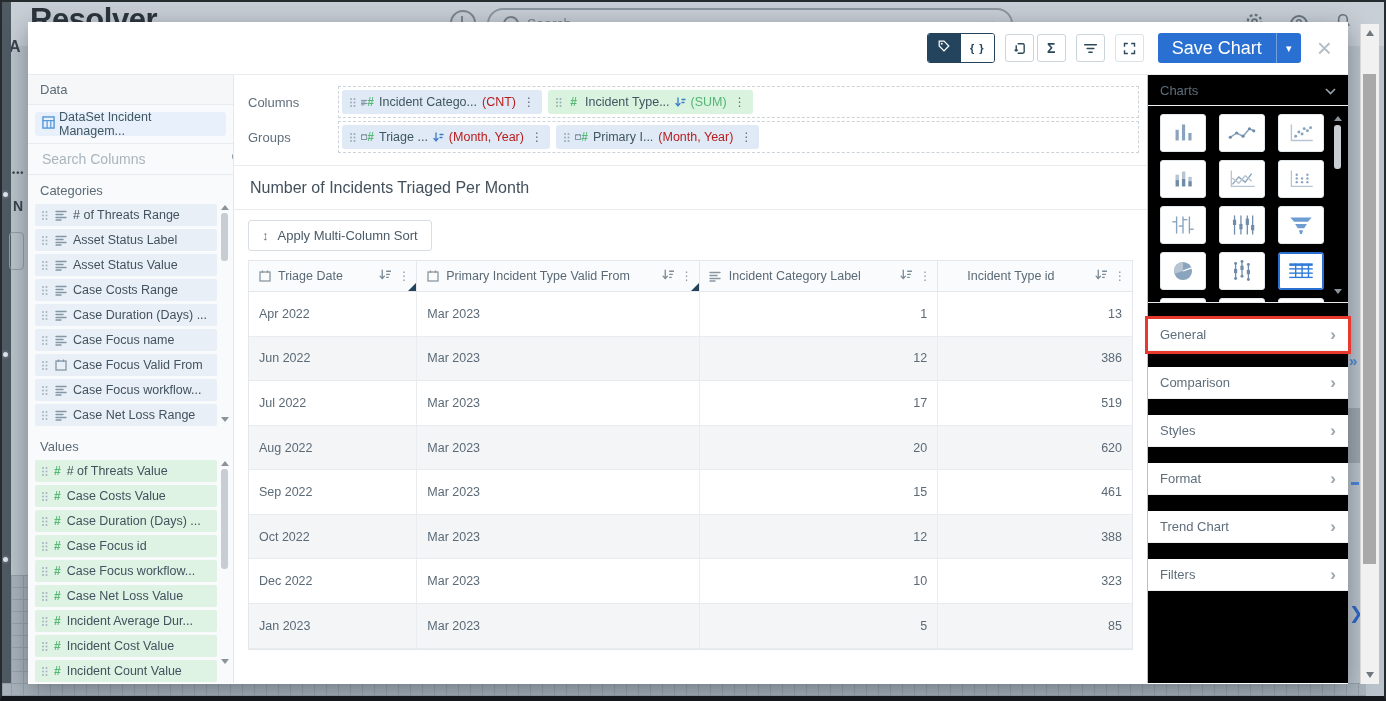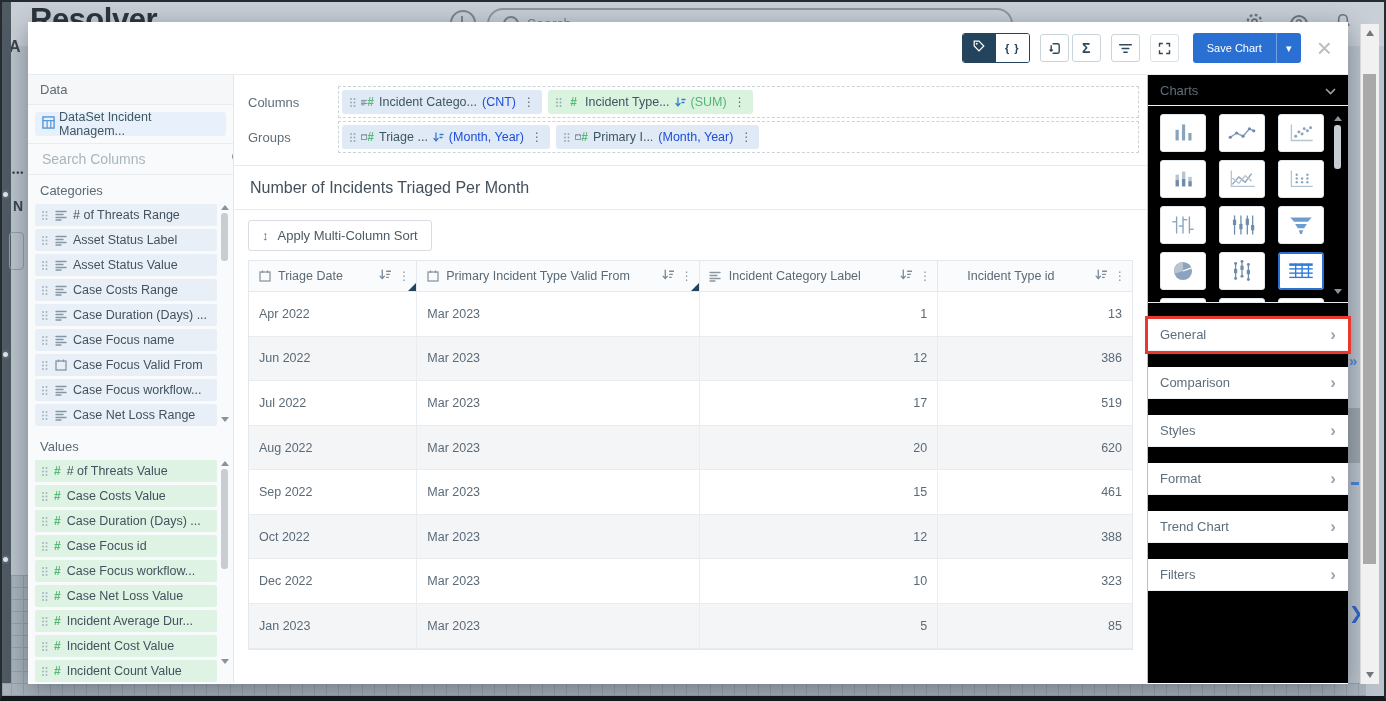--- a/index.html
+++ b/index.html
@@ -39,21 +39,21 @@
   
   .modal{position:absolute;left:28px;top:22px;width:1320px;height:662px;background:#fff;box-shadow:0 6px 24px rgba(25,35,45,.4);z-index:10;}
   .modal-header{height:52px;display:flex;align-items:center;justify-content:flex-end;padding-right:16px;gap:10px;}
   .tgl-group{display:flex;border:1px solid #23445c;border-radius:3px;overflow:hidden;height:28px;}
   .tgl{width:33px;display:flex;align-items:center;justify-content:center;cursor:pointer;}
   .tgl.sel{background:#23445c;color:#fff;}
   .tgl.alt{background:#fff;color:#23445c;font-size:11px;font-weight:700;letter-spacing:1px;}
   .tb-btn{width:29px;height:28px;border:1px solid #c9d4db;border-radius:3px;background:#fff;display:flex;align-items:center;justify-content:center;color:#2e4a5a;font-size:14px;font-weight:700;cursor:pointer;box-sizing:border-box;}
   .tb-pair{display:flex;gap:3px;}
   .save-group{display:flex;height:30px;border-radius:3px;overflow:hidden;margin-left:4px;}
-  .save-main{background:#2a70d2;color:#fff;font-size:11px;display:flex;align-items:center;padding:0 14px;cursor:pointer;}
+  .save-main{background:#2a70d2;color:#fff;font-size:18px;display:flex;align-items:center;padding:0 14px;cursor:pointer;}
   .save-caret{background:#2a70d2;color:#fff;width:24px;display:flex;align-items:center;justify-content:center;border-left:1px solid rgba(255,255,255,.35);font-size:11px;cursor:pointer;}
   .close-x{color:#b4bdc4;font-size:26px;line-height:20px;margin-left:6px;cursor:pointer;font-weight:400;}
 
   .modal-body{display:flex;height:609px;border-top:1px solid #e8ecef;box-sizing:border-box;}
 
   
   .left-panel{width:205px;flex:0 0 205px;border-right:1px solid #e4e8ec;background:#f8fafb;overflow:hidden;font-size:12.5px;color:#42525e;}
   .lp-header{padding:7px 12px;color:#5c6b77;font-size:13px;border-bottom:1px solid #e8ecef;background:#f5f7f8;}
   .lp-dataset-wrap{padding:7px;border-bottom:1px solid #e8ecef;}
   .lp-dataset{height:24px;background:#e8f1fb;border-radius:3px;display:flex;align-items:center;gap:4px;padding:0 7px;color:#3f5663;cursor:pointer;}
@@ -81,21 +81,21 @@
   .dragdots{flex:0 0 auto;display:inline-flex;}
 
   
   .center-panel{flex:1;min-width:0;display:flex;flex-direction:column;background:#fff;}
   .pill-rows{padding:8px 8px 9px 4px;border-bottom:1px solid #e8ecef;}
   .pill-row{display:flex;align-items:center;margin:3px 0;}
   .pill-row .row-label{width:90px;padding-left:10px;color:#5f6e7b;font-size:13px;flex:0 0 90px;}
   .dash-box{flex:1;border:1px dashed #ccd4da;padding:3px;display:flex;gap:6px;min-height:24px;background:#fff;}
   .pill{display:inline-flex;align-items:center;gap:5px;padding:0 7px;height:24px;border-radius:3px;font-size:12.5px;color:#3f5663;background:#dfeaf6;cursor:grab;}
   .pill.pill-value{background:#d9f3de;}
-  .pill .agg{color:#1d4ed8;}
+  .pill .agg{color:#b91c1c;}
   .pill.pill-value .agg{color:#53b573;}
   .pill .hash-glyph{display:inline;}
   .pill .kebab{color:#5a6b77;font-size:12px;margin-left:2px;cursor:pointer;}
   .sort-ic{display:none;}
   .sort-ic.shown{display:inline-flex;}
 
   .title-block{padding:13px 16px 12px;border-bottom:1px solid #e8ecef;}
   .chart-title{font-size:16px;color:#42505c;}
   .chart-subtitle{font-size:12.5px;color:#5f6e79;margin-top:4px;}
   .sort-bar{padding:10px 14px 9px;}

